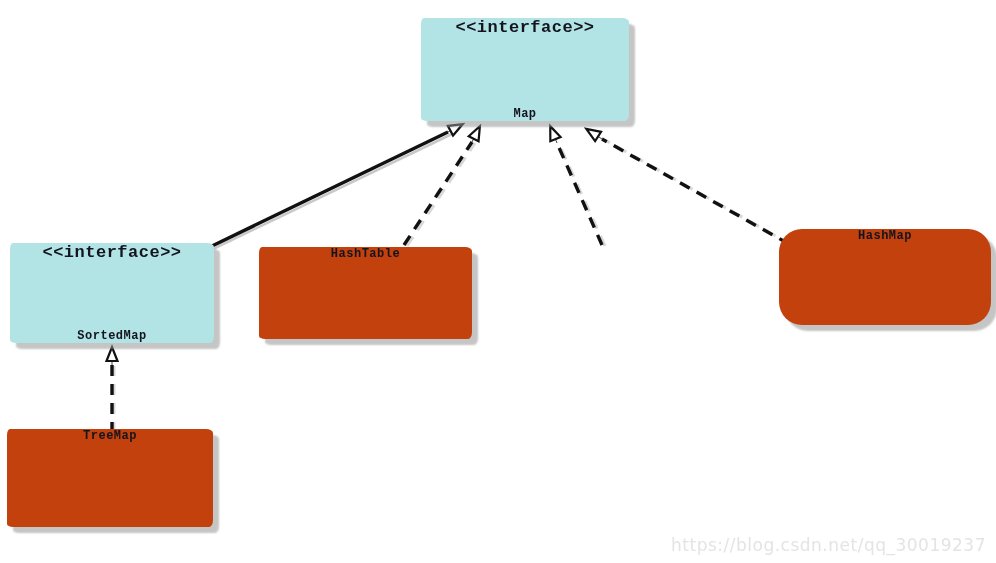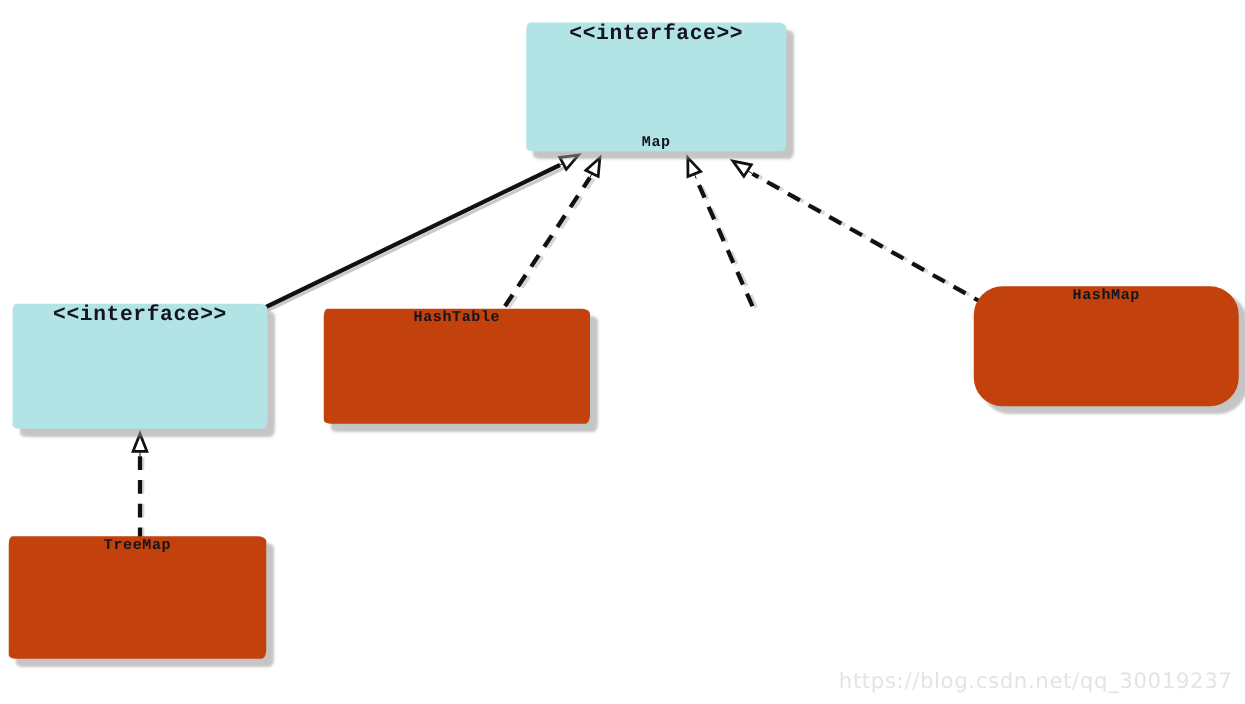--- a/index.html
+++ b/index.html
@@ -80,20 +80,21 @@
     </g>
   </svg>
 
   <div class="node iface node-map">
     <span class="stereotype">&lt;&lt;interface&gt;&gt;</span>
     <span class="cname">Map</span>
   </div>
 
   <div class="node iface node-sortedmap">
     <span class="stereotype">&lt;&lt;interface&gt;&gt;</span>
+    <span class="cname">SortedMap</span>
   </div>
 
   <div class="node cls node-hashtable">
     <span class="cname">HashTable</span>
   </div>
 
 
   <div class="node cls node-hashmap">
     <span class="cname">HashMap</span>
   </div>

